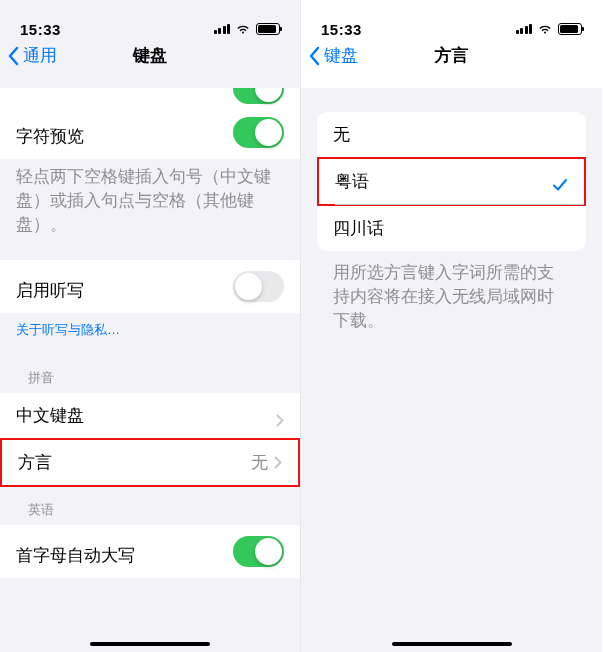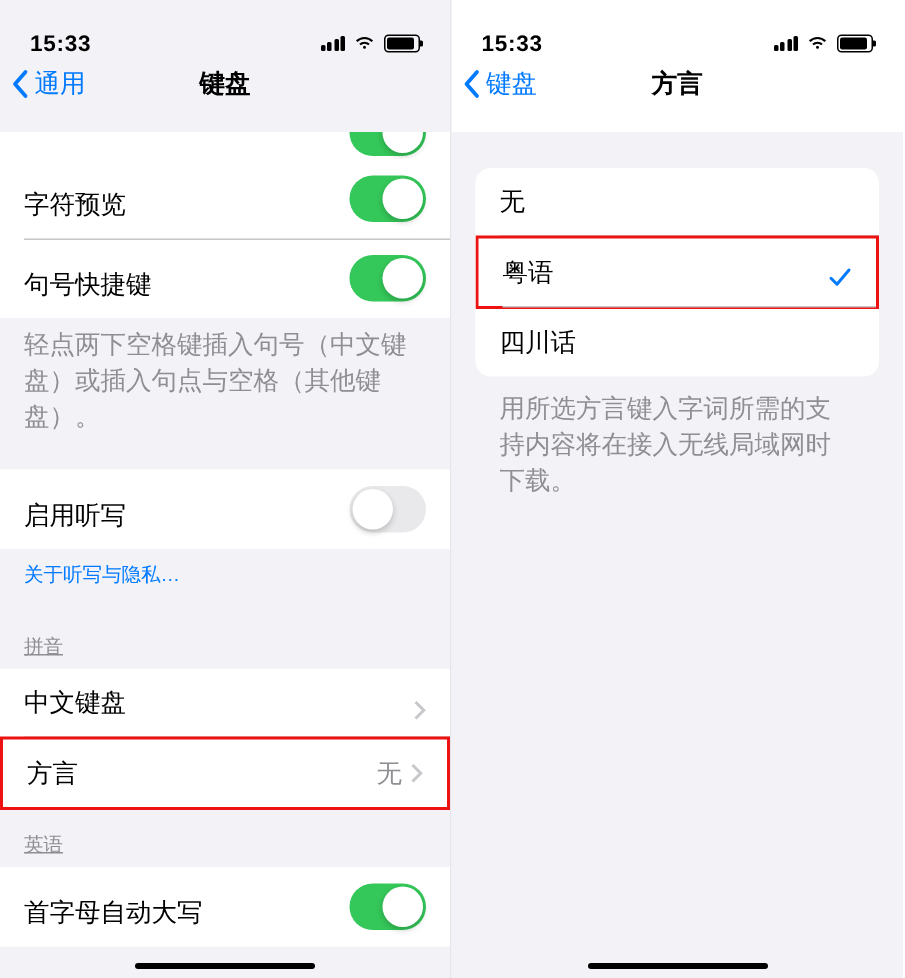--- a/index.html
+++ b/index.html
@@ -33,21 +33,21 @@
     .check { width:16px; height:16px; }
     .check path { stroke:#007aff; stroke-width:2; fill:none; }
     .toggle { width:51px; height:31px; border-radius:16px; position:relative; }
     .toggle.on { background:#34c759; }
     .toggle.off { background:#e9e9eb; }
     .toggle .knob { width:27px; height:27px; border-radius:50%; background:#fff; position:absolute; top:2px; box-shadow:0 2px 4px rgba(0,0,0,0.2); }
     .toggle.on .knob { right:2px; }
     .toggle.off .knob { left:2px; }
     .foot { padding:6px 16px 8px; font-size:17px; color:#8e8e93; line-height:1.4; }
     .link { padding:8px 16px 16px; font-size:13px; color:#007aff; }
-    .header { padding:14px 16px 6px; font-size:13px; color:#8e8e93;text-decoration:underline; }
+    .header { padding:14px 28px 6px; font-size:13px; color:#8e8e93; }
     .hl { border:2.5px solid #e11; }
     .partial { height:18px; overflow:hidden; }
     .partial .row { transform:translateY(-26px); }
     .home { position:absolute; bottom:6px; left:50%; transform:translateX(-50%); width:120px; height:4.5px; background:#000; border-radius:3px; }
     .sp { height:16px; }
     .phone.right .content { padding-top:24px; }
     .grp-inset { margin:0 16px; border-radius:10px; overflow:hidden; }
     .phone.right .foot { padding:10px 32px; }
     .phone.right .status, .phone.right .nav { background:#fff; }
     .phone.right { background:#f2f2f7; }
@@ -94,26 +94,20 @@
                 <span class="knob"></span>
               </span>
             </div>
           </div>
         <div class="row">
           <span class="label">字符预览</span>
           <span class="toggle on">
               <span class="knob"></span>
             </span>
         </div>
-        <div class="row">
-          <span class="label">句号快捷键</span>
-          <span class="toggle on">
-              <span class="knob"></span>
-            </span>
-        </div>
       </div>
       <div class="foot">轻点两下空格键插入句号（中文键盘）或插入句点与空格（其他键盘）。</div>
       <div class="sp"></div>
       <div class="group">
         <div class="row">
           <span class="label">启用听写</span>
           <span class="toggle off">
               <span class="knob"></span>
             </span>
         </div>

